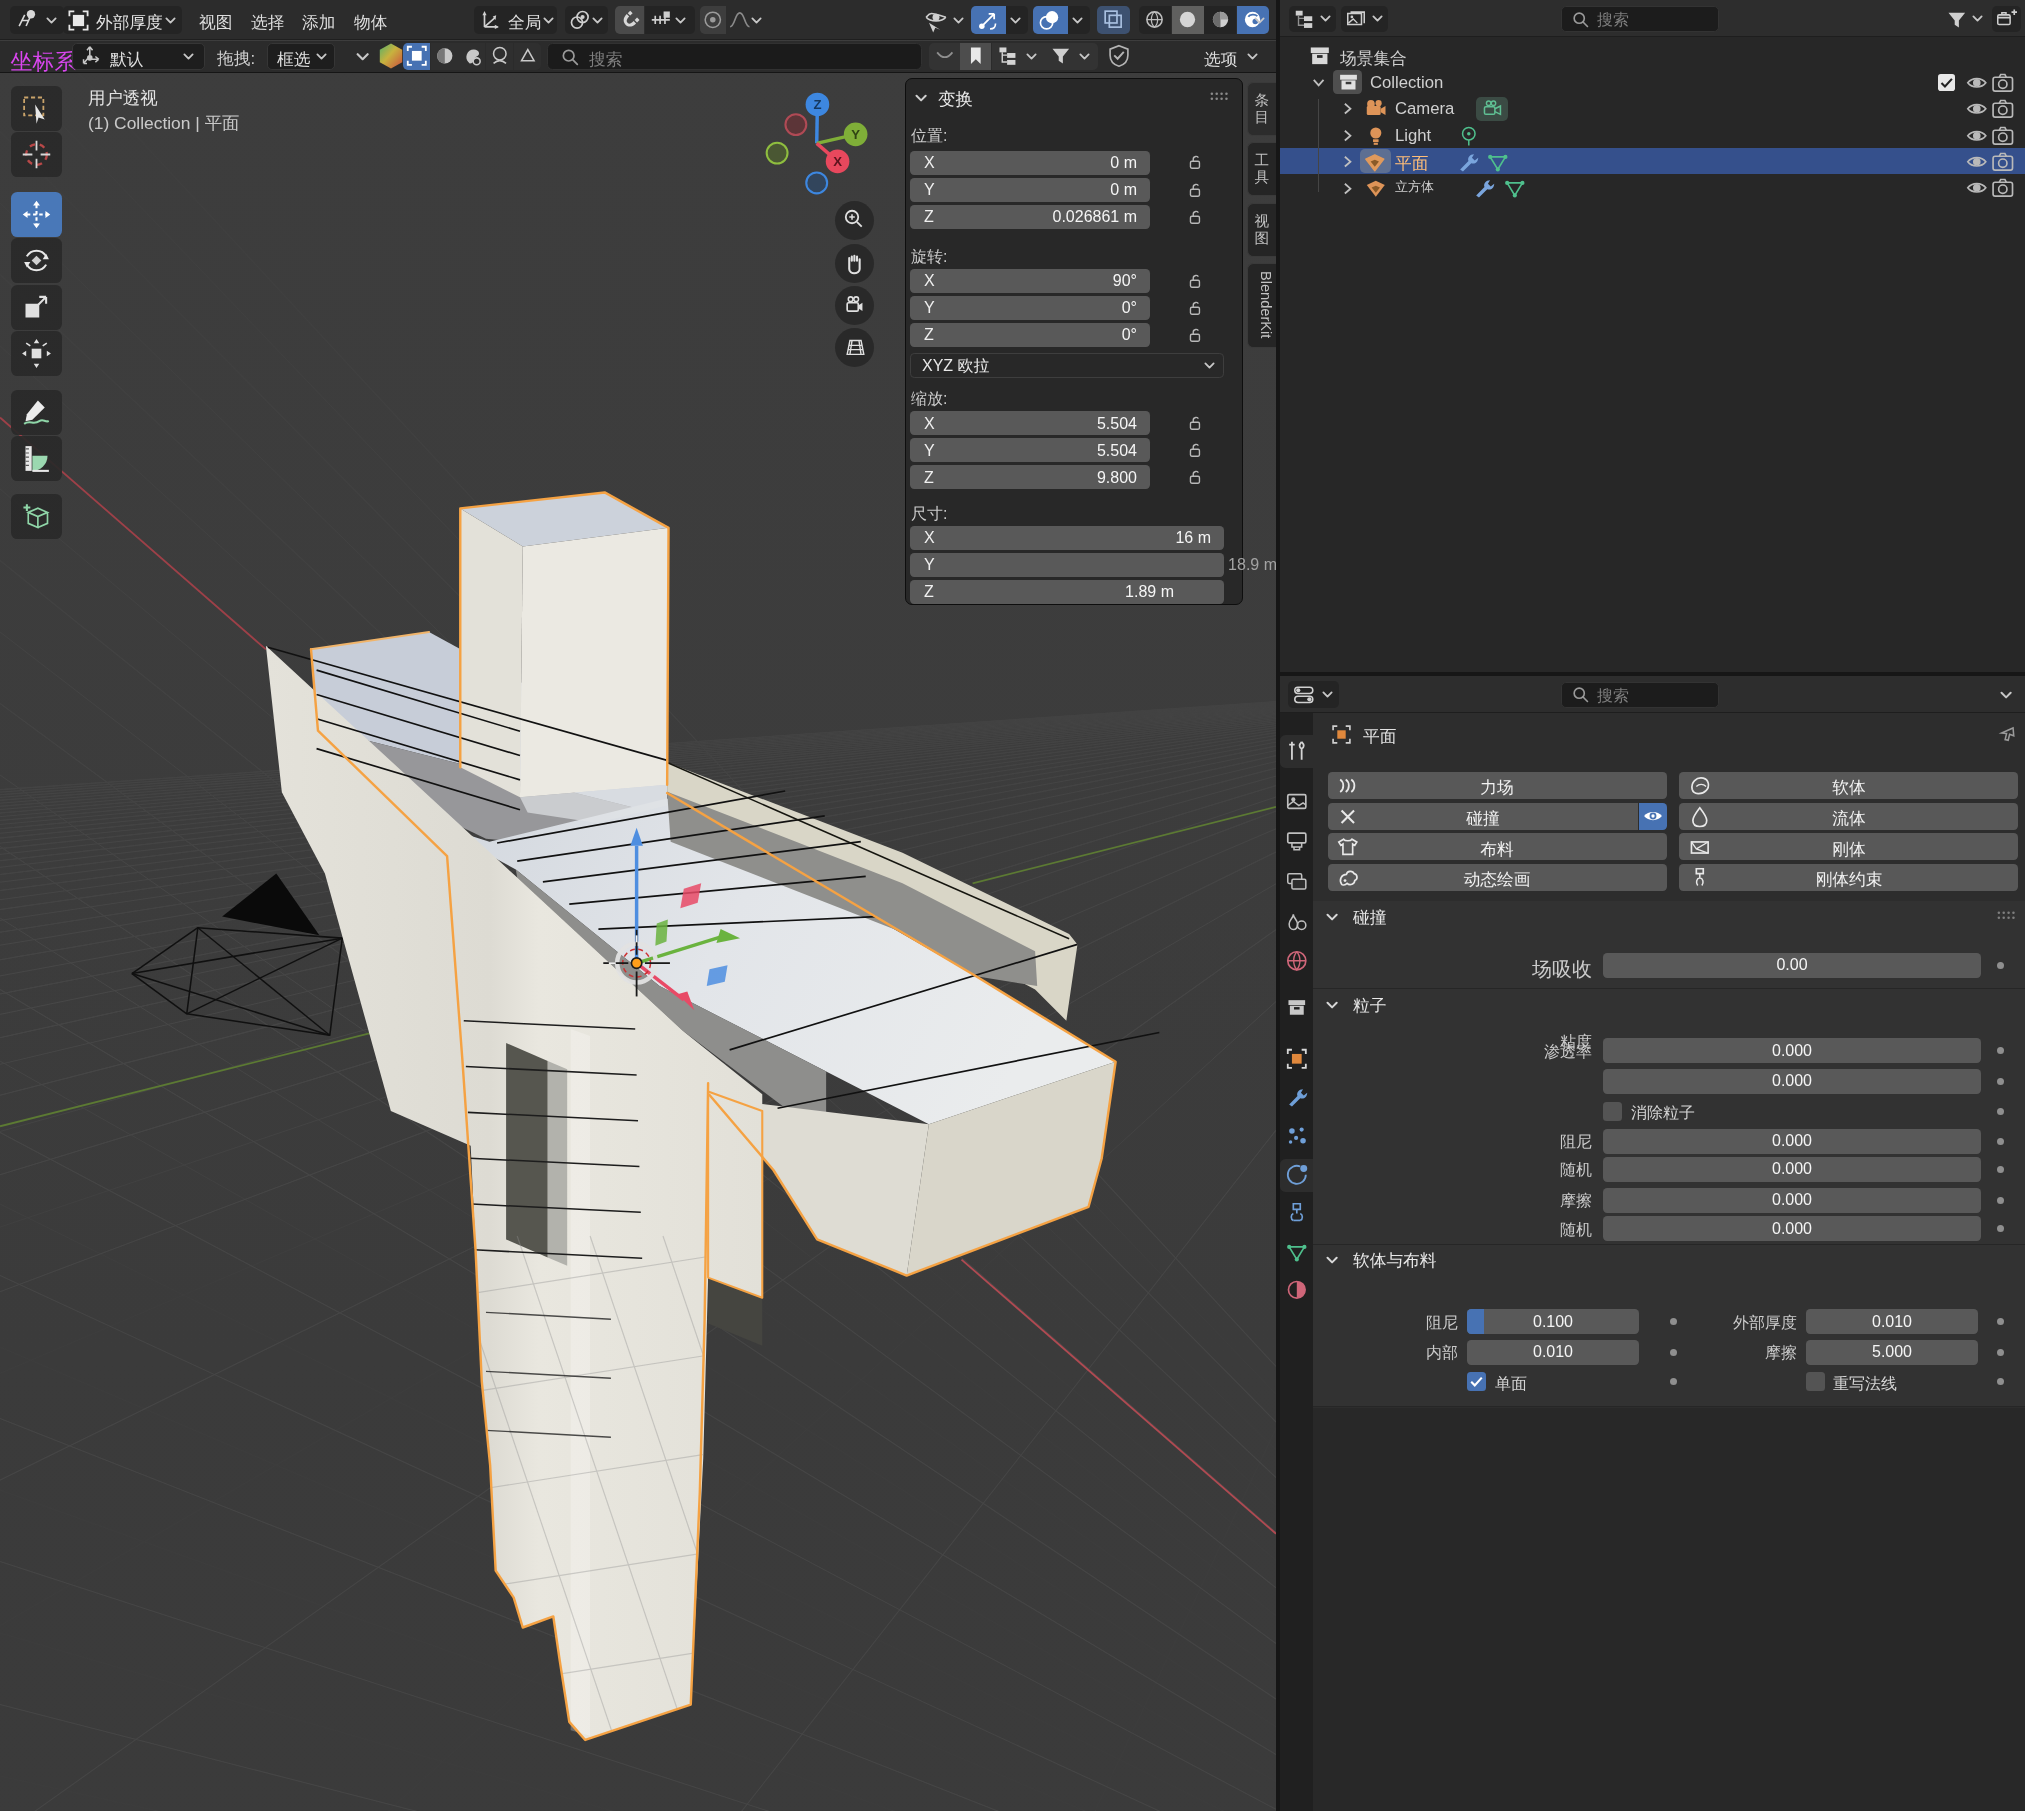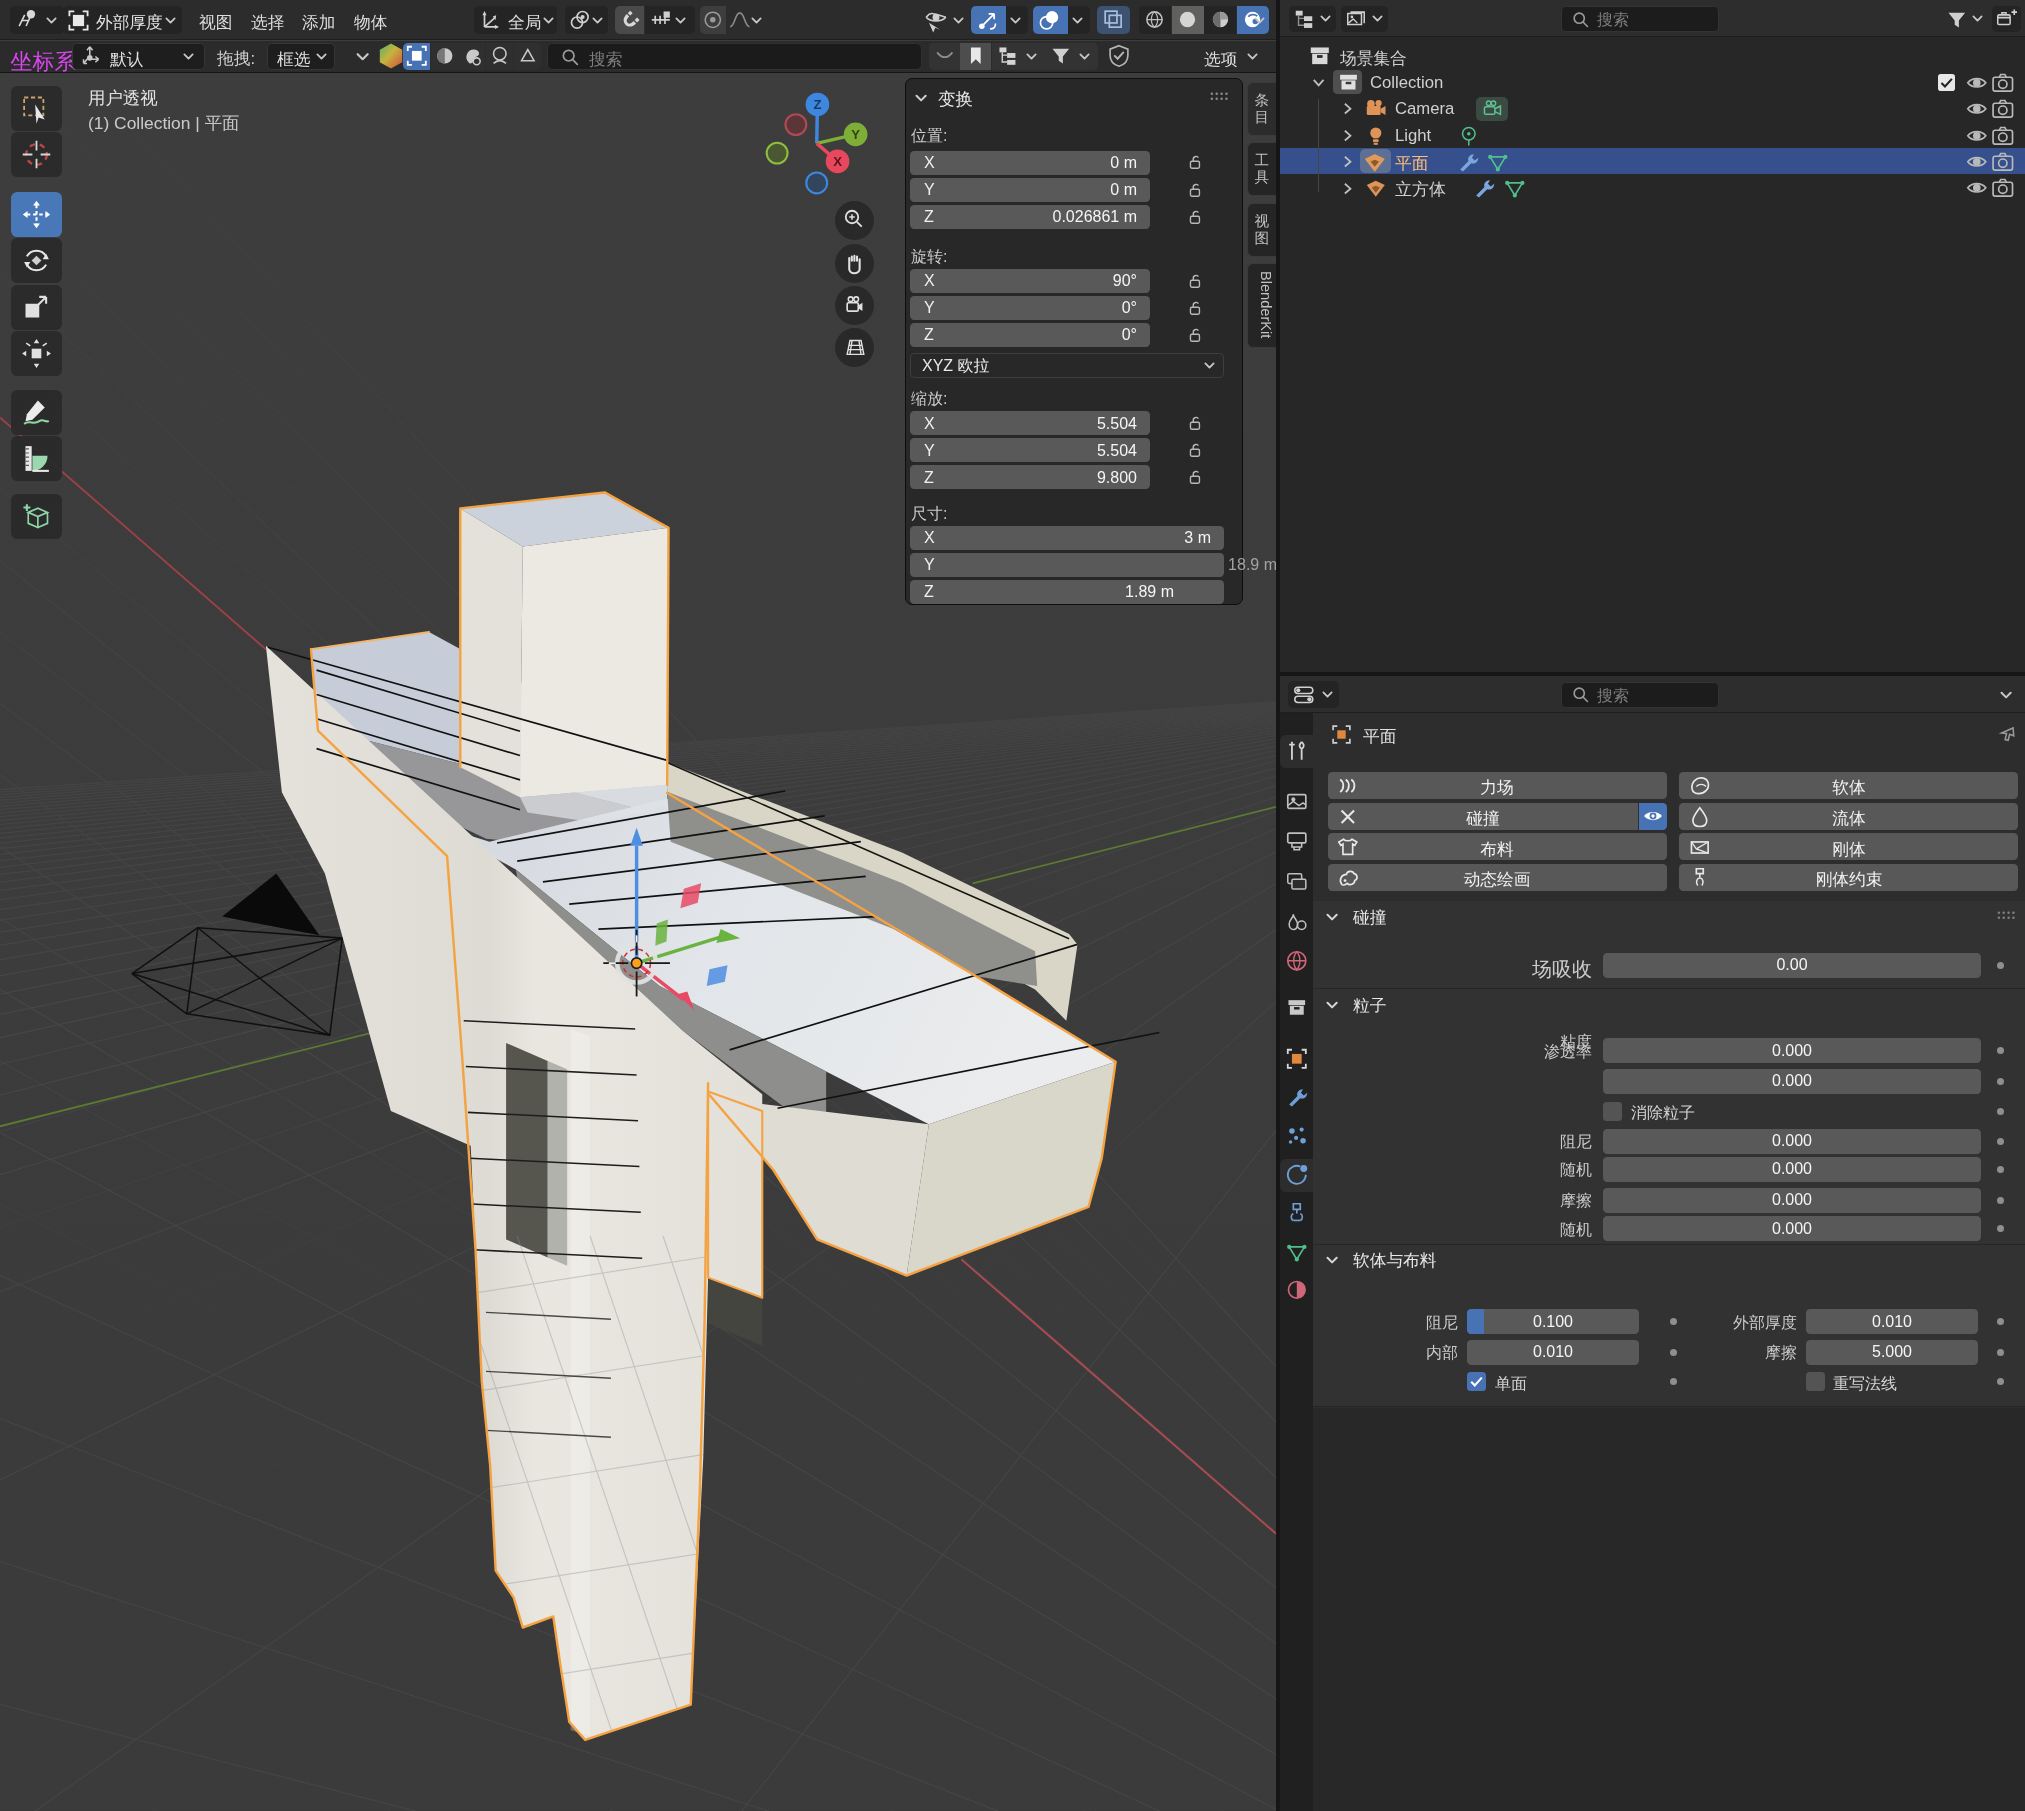--- a/index.html
+++ b/index.html
@@ -640,21 +640,21 @@
 <div class="abs" style="left:910px;top:465px;width:240px;height:24px;background:#595959;border-radius:4.2px"></div>
 <div class="txt" style="left:924px;top:469px;font-size:16px;color:#f0f0f0">Z</div>
 <div class="txt" style="left:1137px;top:469px;font-size:16px;color:#f5f5f5;transform:translateX(-100%)">9.800</div>
 <svg width="18" height="18" viewBox="0 0 26 26" style="position:absolute;left:1187px;top:468px">
     <rect x="5" y="12" width="13" height="10" rx="2" fill="none" stroke="#b8b8b8" stroke-width="2"></rect>
     <path d="M9 12 V9 C9 4 16 4 16 7" fill="none" stroke="#b8b8b8" stroke-width="2"></path>
   </svg>
 <div class="txt" style="left:911px;top:504px;font-size:16px;color:#cbcbcb">尺寸:</div>
 <div class="abs" style="left:910px;top:526px;width:314px;height:24px;background:#595959;border-radius:4.2px"></div>
 <div class="txt" style="left:924px;top:529px;font-size:16px;color:#f0f0f0">X</div>
-<div class="txt" style="left:1211px;top:529px;font-size:16px;color:#f5f5f5;transform:translateX(-100%)">3 m</div>
+<div class="txt" style="left:1211px;top:529px;font-size:16px;color:#f5f5f5;transform:translateX(-100%)">16 m</div>
 <div class="abs" style="left:910px;top:553px;width:314px;height:24px;background:#595959;border-radius:4.2px"></div>
 <div class="txt" style="left:924px;top:556px;font-size:16px;color:#f0f0f0">Y</div>
 <div class="txt" style="left:1277px;top:556px;font-size:16px;color:#a3a3a3;transform:translateX(-100%)">18.9 m</div>
 <div class="abs" style="left:910px;top:580px;width:314px;height:24px;background:#595959;border-radius:4.2px"></div>
 <div class="txt" style="left:924px;top:583px;font-size:16px;color:#f0f0f0">Z</div>
 <div class="txt" style="left:1174px;top:583px;font-size:16px;color:#f5f5f5;transform:translateX(-100%)">1.89 m</div>
 <div class="abs" style="left:1247px;top:82px;width:29px;height:54px;background:#2c2c2c;border:0.7px solid #3a3a3a;border-right:none;border-radius:6.3px 0 0 6.3px"></div>
 <div class="abs" style="left:1250px;top:92px;width:23.6px;font-size:14.6px;line-height:17.4px;color:#c2c2c2;text-align:center">条<br>目</div>
 <div class="abs" style="left:1247px;top:142px;width:29px;height:54px;background:#252525;border:0.7px solid #3a3a3a;border-right:none;border-radius:6.3px 0 0 6.3px"></div>
 <div class="abs" style="left:1250px;top:152px;width:23.6px;font-size:14.6px;line-height:17.4px;color:#c2c2c2;text-align:center">工<br>具</div>
@@ -809,21 +809,21 @@
     <path d="M12 9 L14 5 H20 L22 9" fill="none" stroke="#b9b9b9" stroke-width="2.4"></path>
     <circle cx="17" cy="19" r="6" fill="none" stroke="#b9b9b9" stroke-width="2.4"></circle>
   </svg>
 <svg width="15.3" height="15.3" viewBox="0 0 22 22" style="position:absolute;left:1340px;top:181px">
     <path d="M7 4 L15 11 L7 18" stroke="#c0c0c0" stroke-width="2.6" fill="none"></path>
   </svg>
 <svg width="23.6" height="23.6" viewBox="0 0 34 34" style="position:absolute;left:1364px;top:176px">
     <path d="M17 7 L30 13 L17 30 L4 13 Z" fill="#de9458"></path>
     <path d="M17 14 L23 16.5 L17 24 L11 16.5 Z" fill="#8a5a28"></path>
   </svg>
-<div class="txt" style="left:1395px;top:178px;font-size:17px;color:#d0d0d0">立方体</div>
+<div class="txt" style="left:1395px;top:178px;font-size:13px;color:#d0d0d0">立方体</div>
 <svg width="23.6" height="23.6" viewBox="0 0 34 34" style="position:absolute;left:1472px;top:176px">
     <path d="M26 6 C20 6 16 11 18 16 L6 28 L10 31 L22 19 C27 21 32 17 32 11 L27 15 L23 11 Z" fill="#7aa5dd"></path>
   </svg>
 <svg width="23.6" height="23.6" viewBox="0 0 34 34" style="position:absolute;left:1503px;top:176px">
     <path d="M6 10 H28 L17 28 Z" fill="none" stroke="#4fc08d" stroke-width="2.4"></path>
     <circle cx="6" cy="10" r="3" fill="#4fc08d"></circle>
     <circle cx="28" cy="10" r="3" fill="#4fc08d"></circle>
     <circle cx="17" cy="28" r="3" fill="#4fc08d"></circle>
   </svg>
 <svg width="23.6" height="23.6" viewBox="0 0 34 34" style="position:absolute;left:1965px;top:176px">

